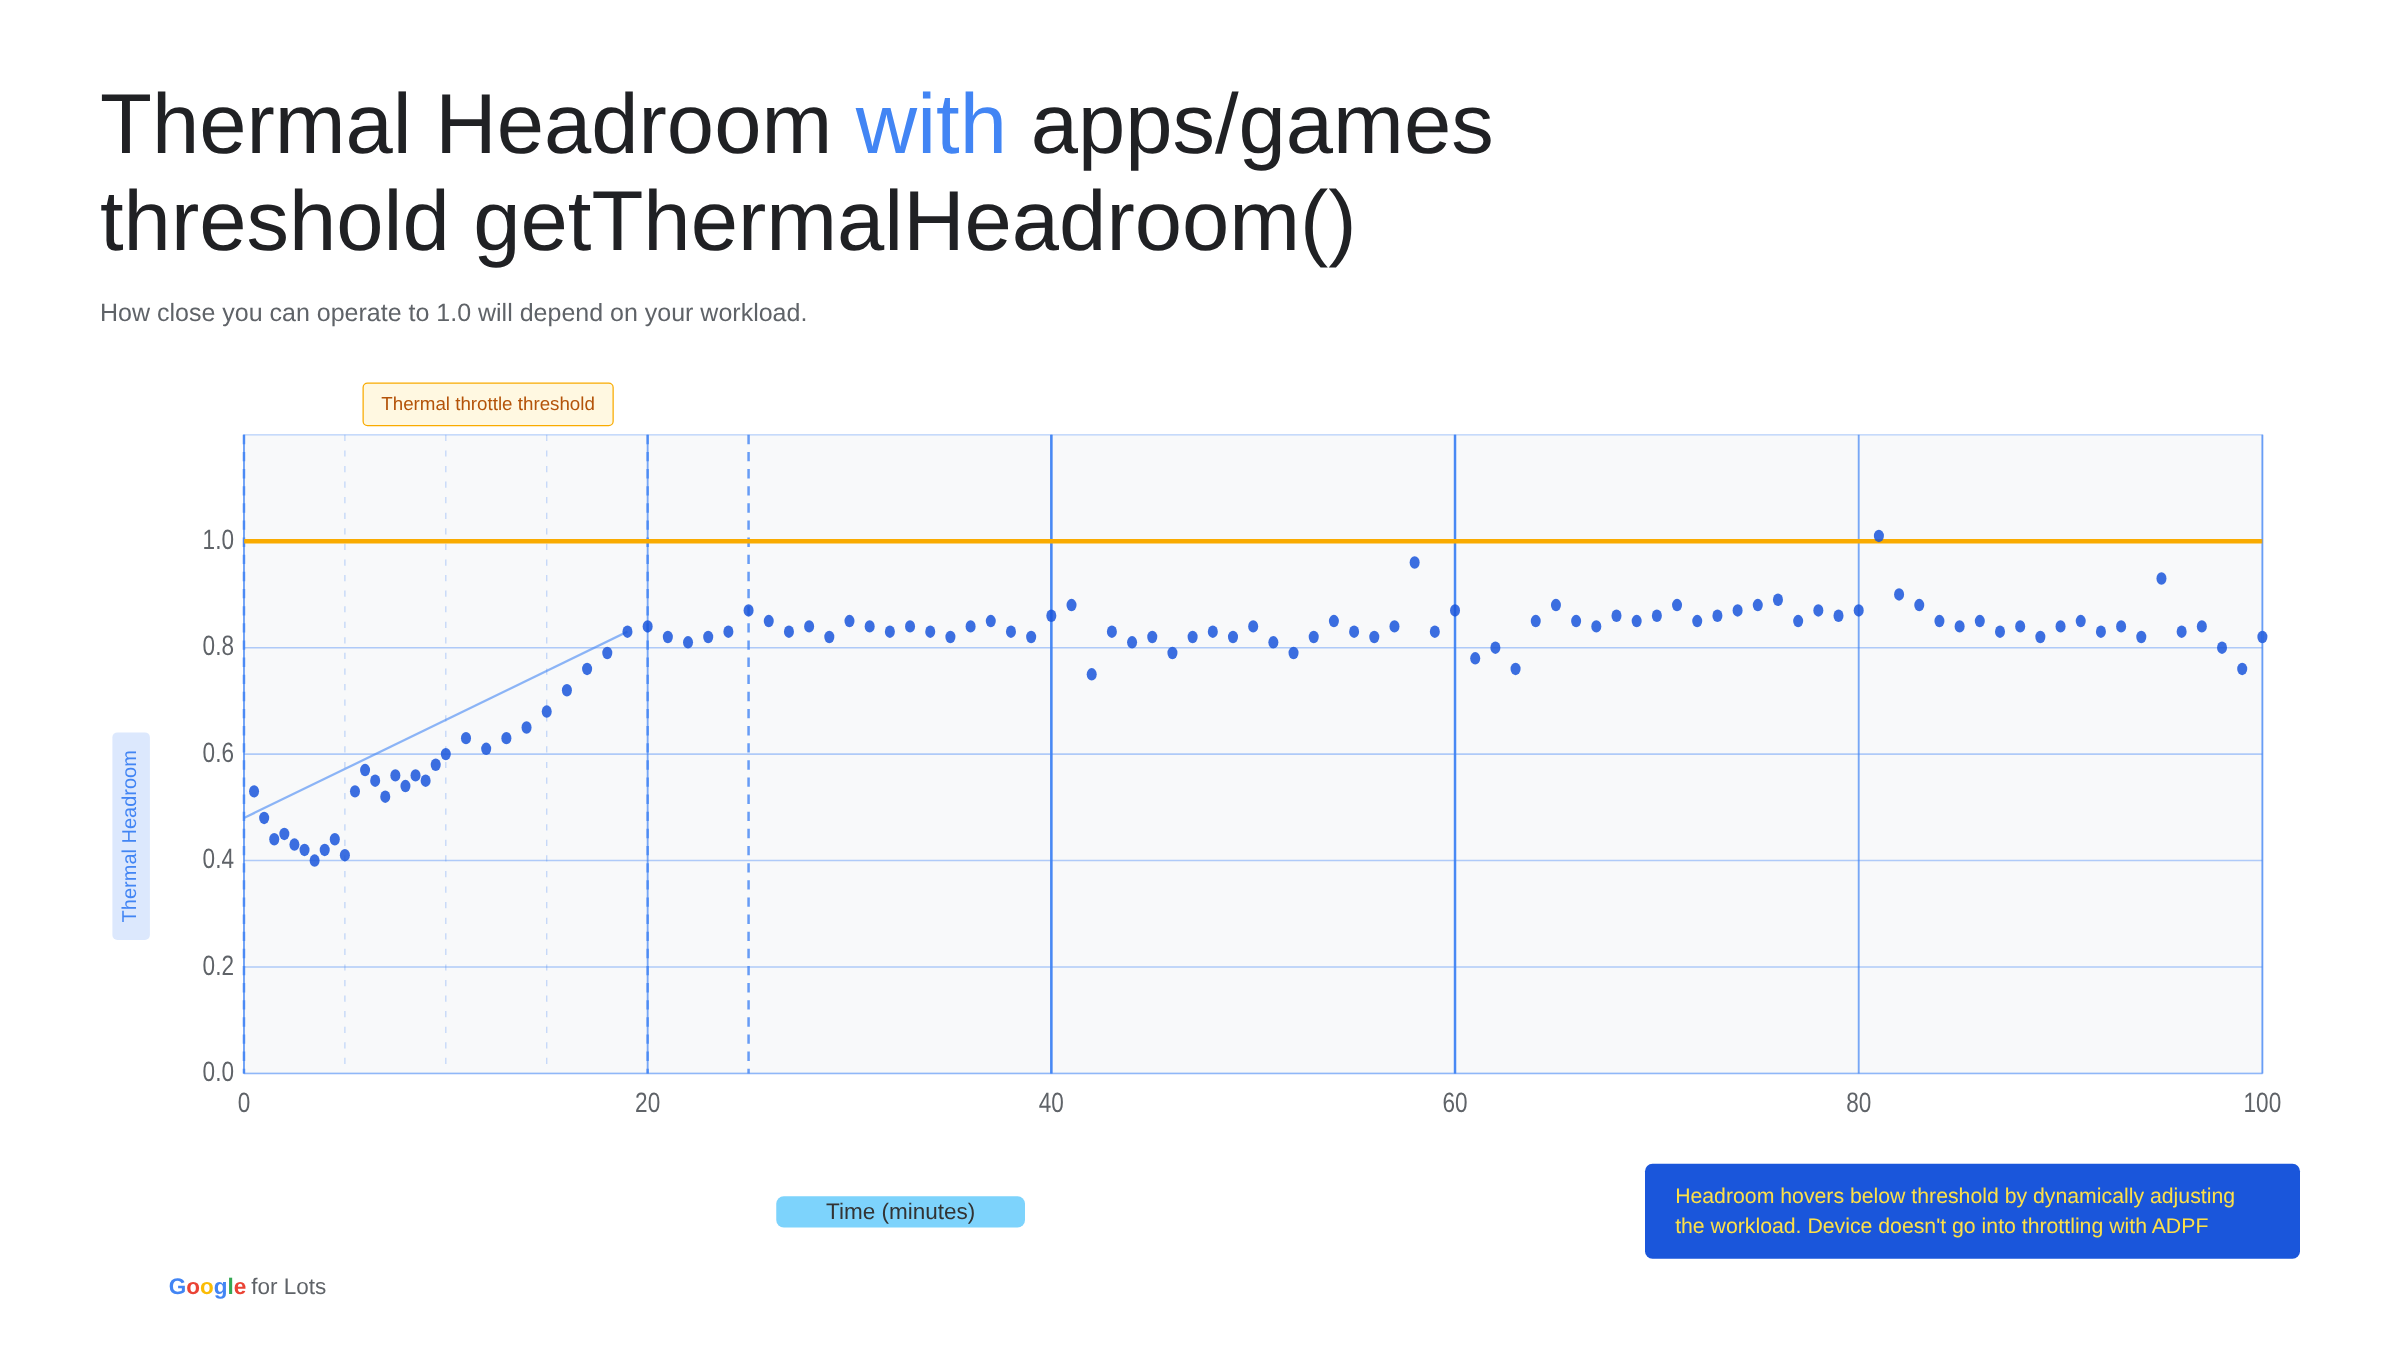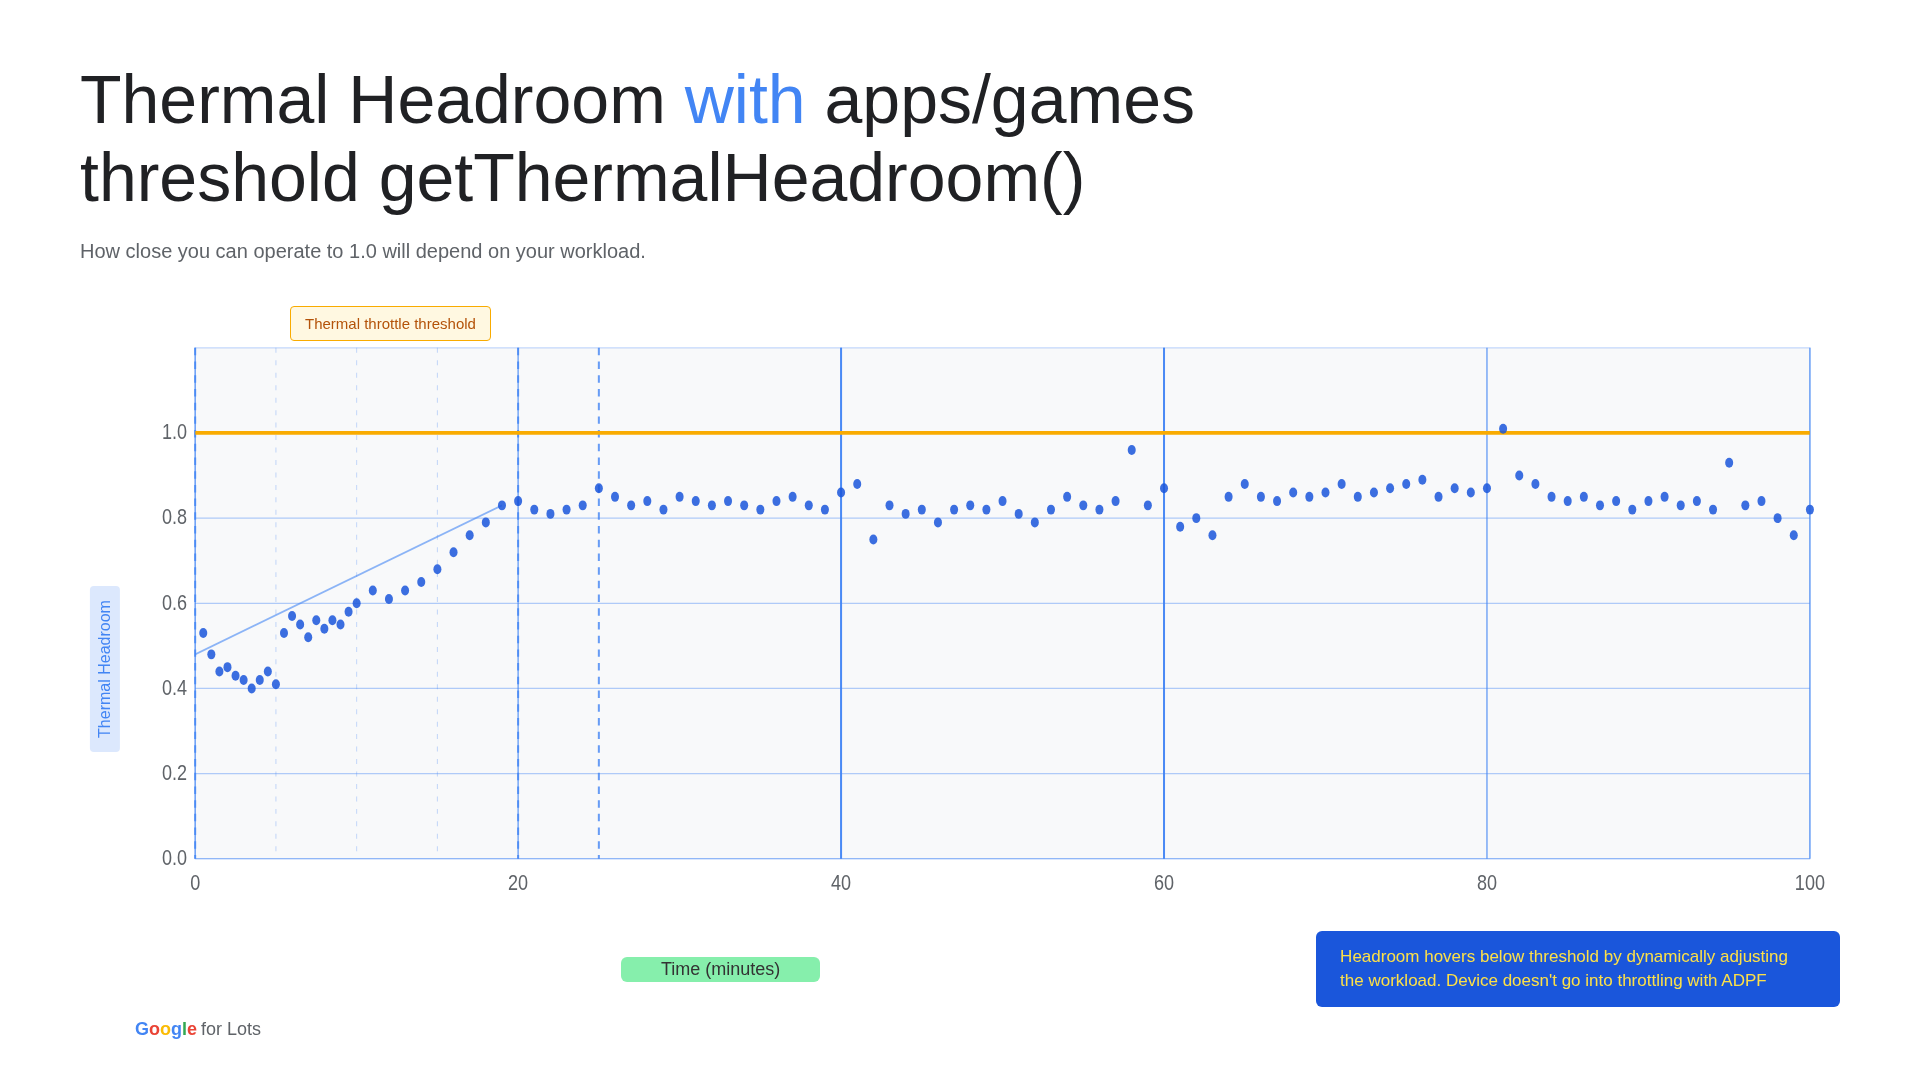--- a/index.html
+++ b/index.html
@@ -83,21 +83,21 @@
       color: white;
       font-size: 18px;
       font-weight: 600;
       padding: 14px 28px;
       border-radius: 6px;
       border: none;
       cursor: pointer;
       white-space: nowrap;
     }
     .lbl-time-minutes {
-      background: #86efac;
+      background: #7dd3fc;
       color: #333;
       font-size: 18px;
       font-weight: 500;
       padding: 2px 40px;
       border-radius: 6px;
       white-space: nowrap;
     }
     .lbl-headroom-desc {
       background: #1a56db;
       color: #fde047;

